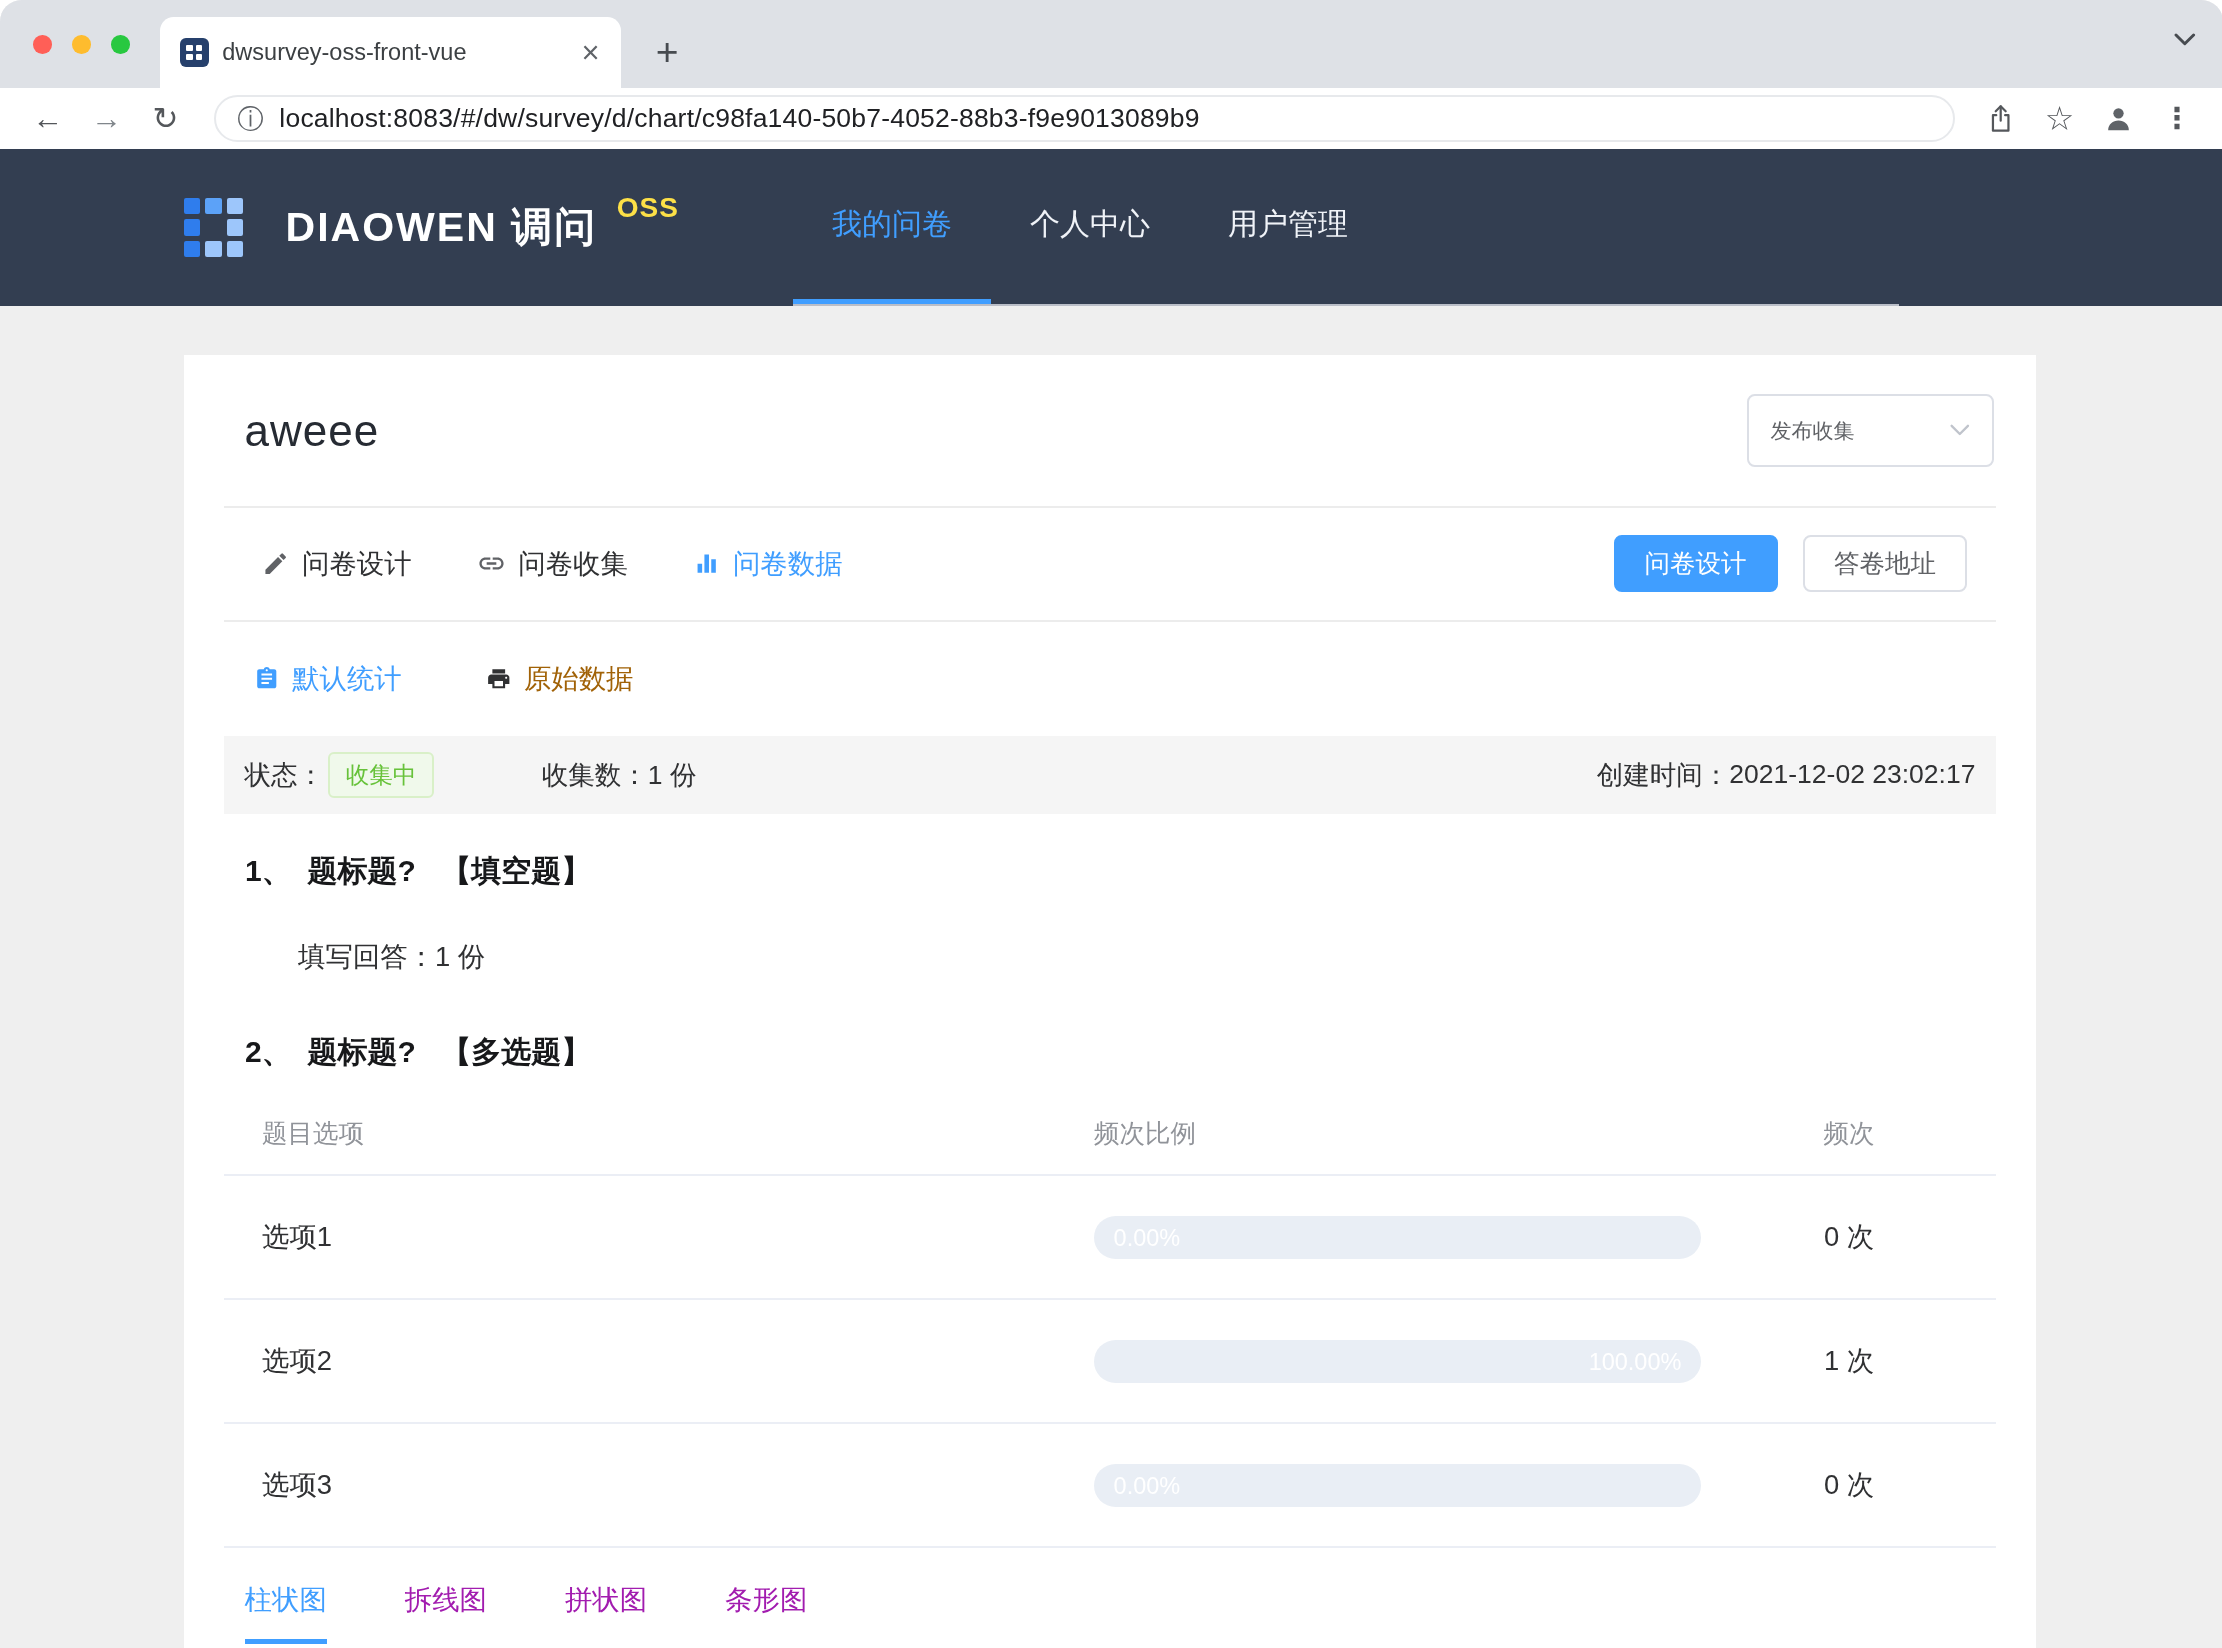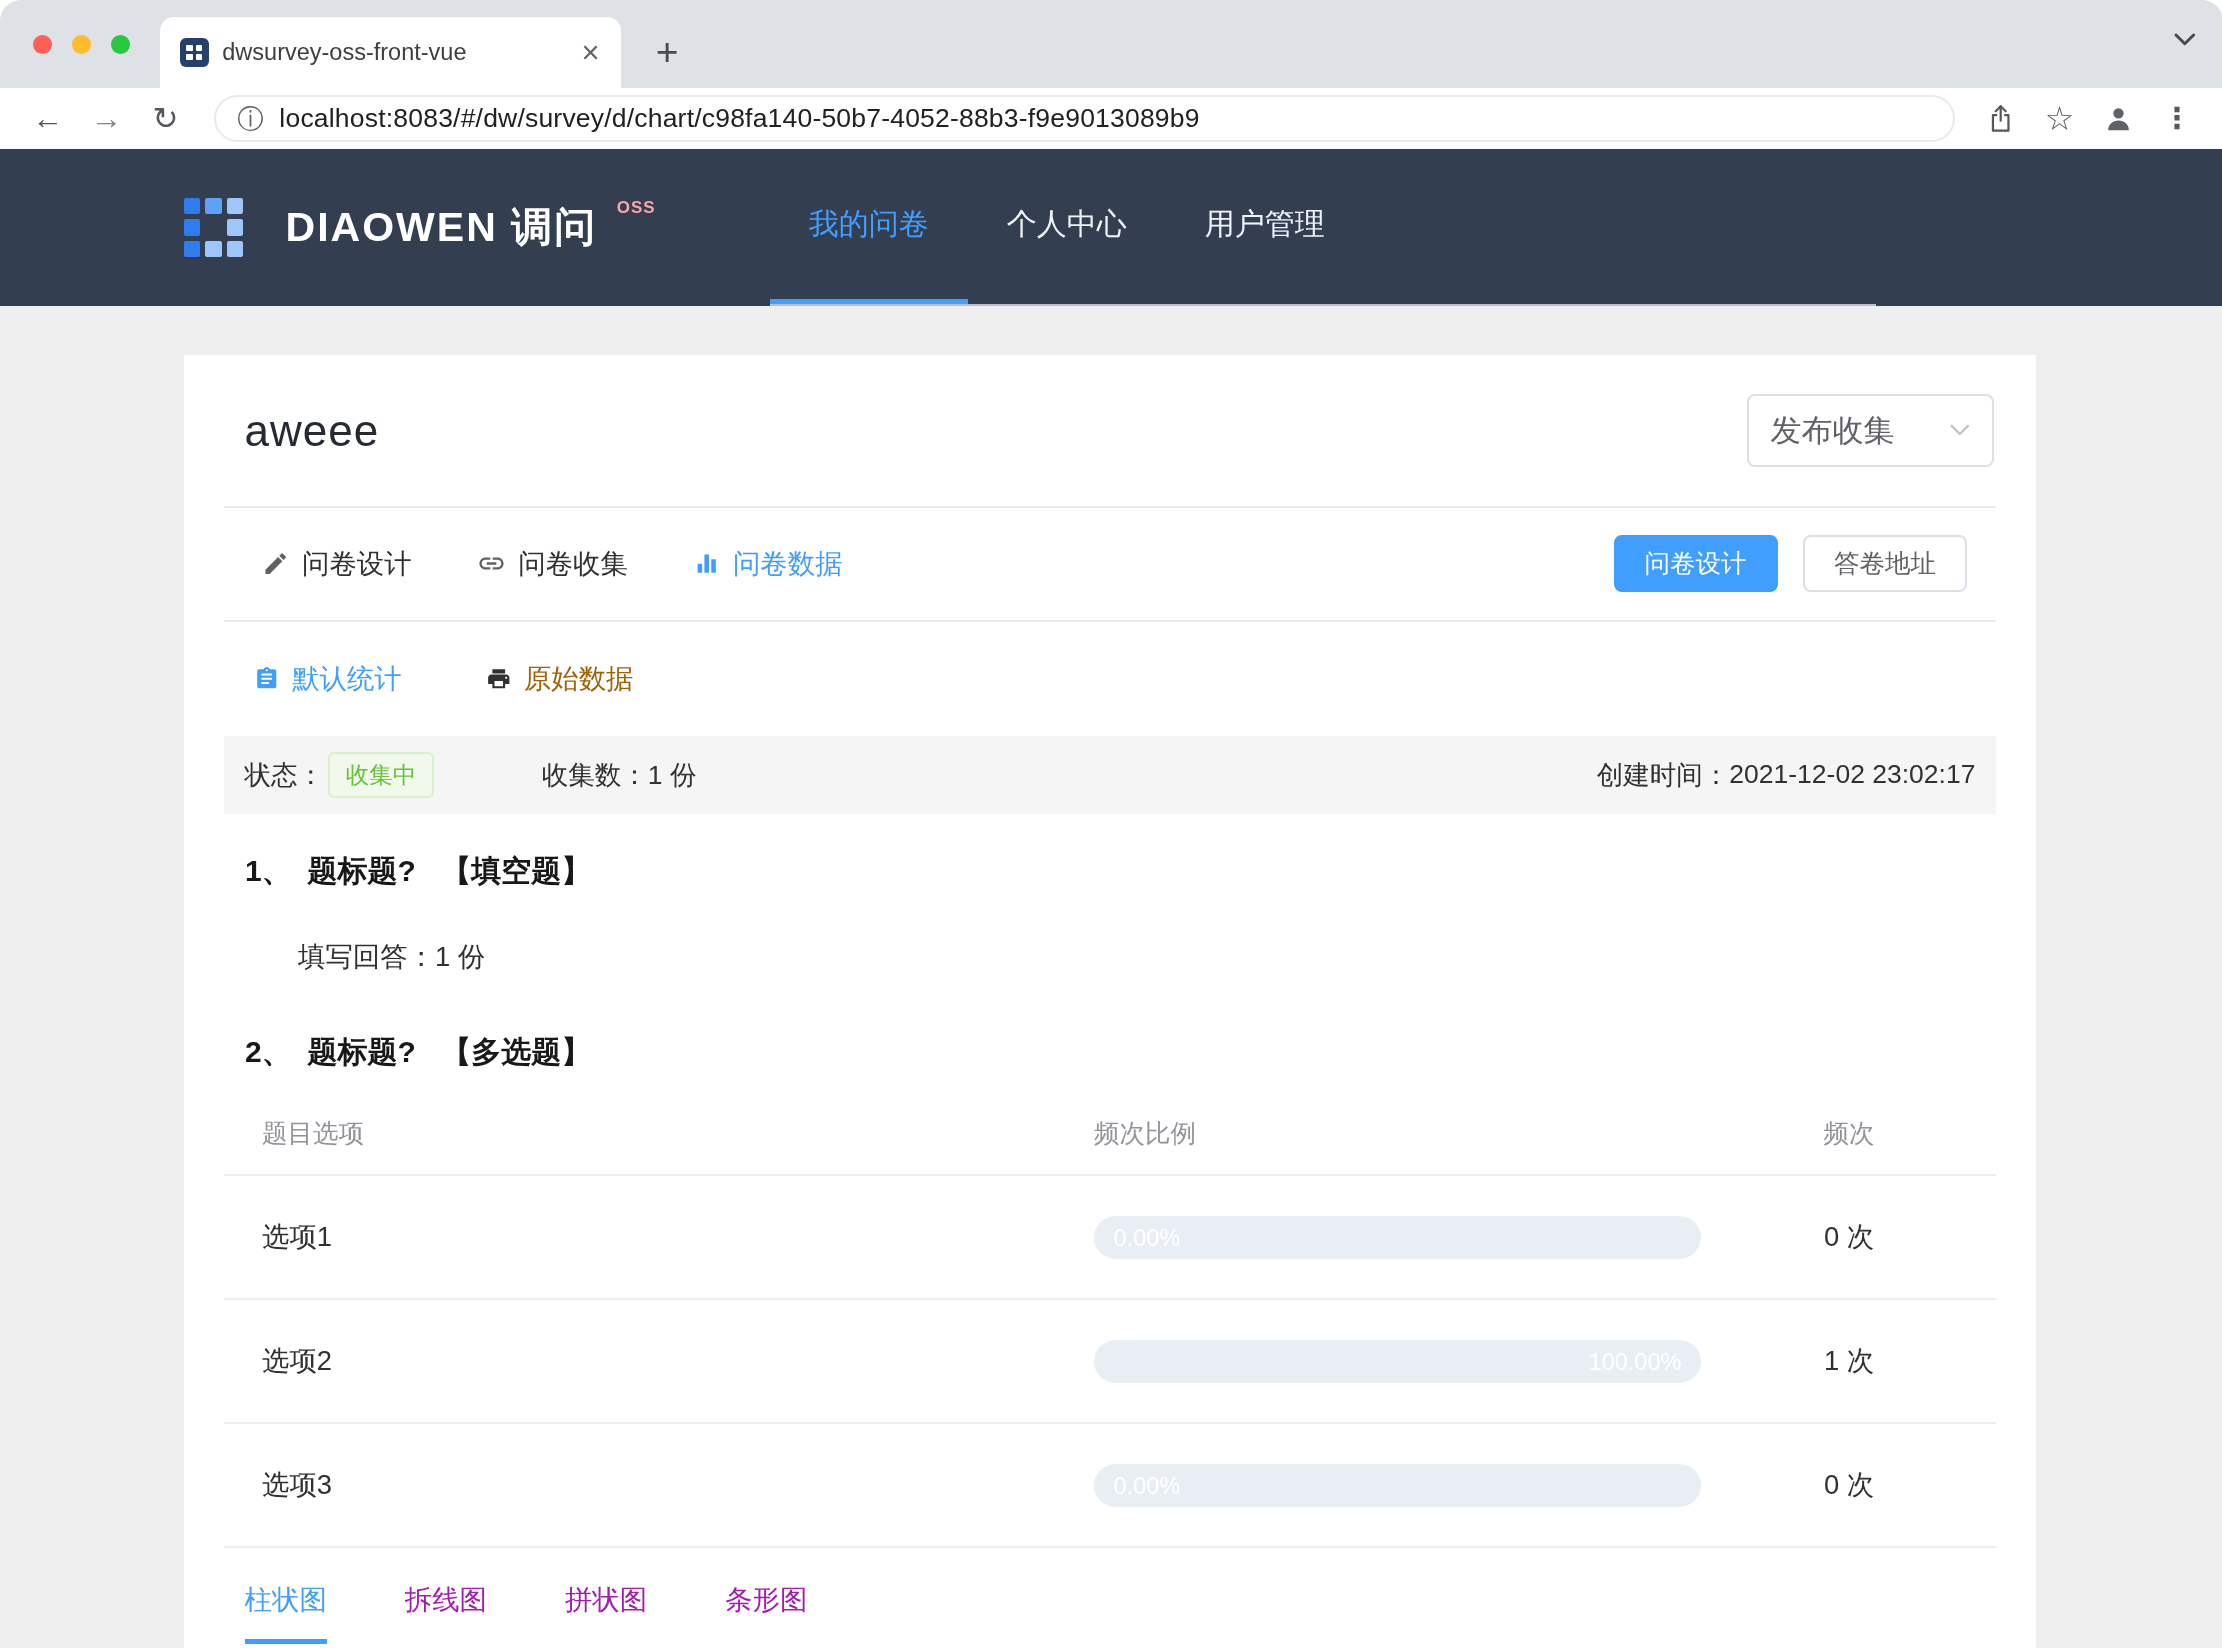--- a/index.html
+++ b/index.html
@@ -40,39 +40,39 @@
 
   
   .appheader { height:157px; background:#333e51; display:flex; align-items:stretch;
                padding:0 196px 0 184px; flex:none; }
   .brand { display:flex; align-items:center; gap:19.6px; flex:none; }
   .logo { width:59px; height:59px; display:grid; grid-template-columns:repeat(3,1fr); grid-template-rows:repeat(3,1fr); gap:4.9px; }
   .logo i { border-radius:2px; }
   .logo .c1 { background:#2f7ded; } .logo .c2 { background:#5ca2f8; } .logo .c3 { background:#9dc6fb; }
   .logo .c0 { background:transparent; }
   .brand-name { color:#ffffff; font-size:41px; font-weight:600; letter-spacing:2px; white-space:nowrap;margin-left:23px; }
-  .oss { color:#fca5a5; font-size:17px; font-weight:600; transform:translateY(-19.6px); letter-spacing:1px; }
+  .oss { color:#fde047; font-size:28px; font-weight:600; transform:translateY(-19.6px); letter-spacing:1px; }
   .mainmenu { margin-left:114px; width:1106px; display:flex; align-items:stretch;
               border-bottom:2px solid rgba(220,223,230,.8); }
   .nav-item { display:flex; align-items:center; padding:0 39px; font-size:30px; color:#f0f3f8;
               border-bottom:5.9px solid transparent; cursor:pointer; white-space:nowrap; }
   .nav-item.active { color:#409eff; border-bottom-color:#409eff; }
   .account { margin-left:auto; display:flex; align-items:center; gap:15.7px; color:#ffffff; font-size:25.5px; white-space:nowrap; }
   .account .chev { color:#e6ebf2; }
 
   
   .page { flex:1; background:#efefef; padding:49px 186px 0 184px; }
   .card { background:#ffffff; width:1852px; height:1294px; overflow:hidden; }
   .sect { margin:0 40px; border-bottom:2px solid #ececec; }
 
   .title-sect { display:flex; align-items:center; justify-content:space-between; padding:39px 2px 39px 20.6px; }
   .page-title { font-size:44px; font-weight:500; color:#262b33; letter-spacing:1px; }
   .select { width:247px; height:73px; border:2px solid #dcdfe6; border-radius:7.8px; background:#ffffff;
             display:flex; align-items:center; justify-content:space-between; padding:0 21.6px;
-            color:#606266; font-size:31px; cursor:pointer; }
+            color:#606266; font-size:21px; cursor:pointer; }
   .select .chev { color:#c0c4cc; }
 
   .tabs-sect { display:flex; align-items:center; justify-content:space-between; padding:27.4px 29px 27.4px 38px; }
   .doc-tabs { display:flex; align-items:center; gap:65px; }
   .doc-tab { display:flex; align-items:center; gap:12.7px; font-size:27.4px; color:#303133; cursor:pointer; }
   .doc-tab svg { color:#606266; }
   .doc-tab.active, .doc-tab.active svg { color:#409eff; }
   .actions { display:flex; align-items:center; gap:25.5px; }
   .btn { height:57px; padding:0 29px; border-radius:7.8px; font-size:25.5px; display:flex; align-items:center; cursor:pointer; white-space:nowrap; }
   .btn-primary { background:#409eff; color:#ffffff; border:2px solid #409eff; }

